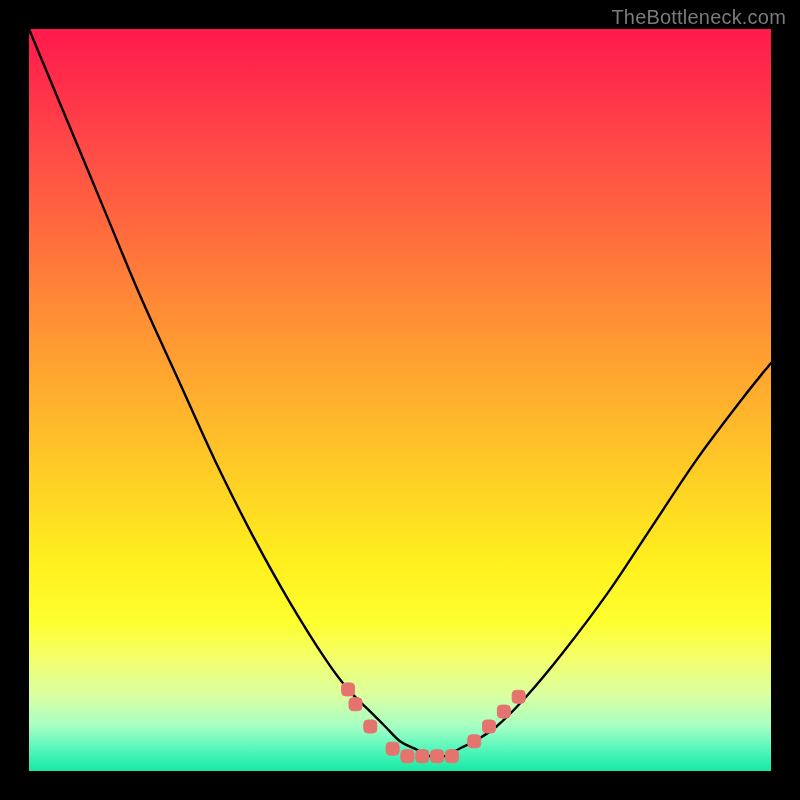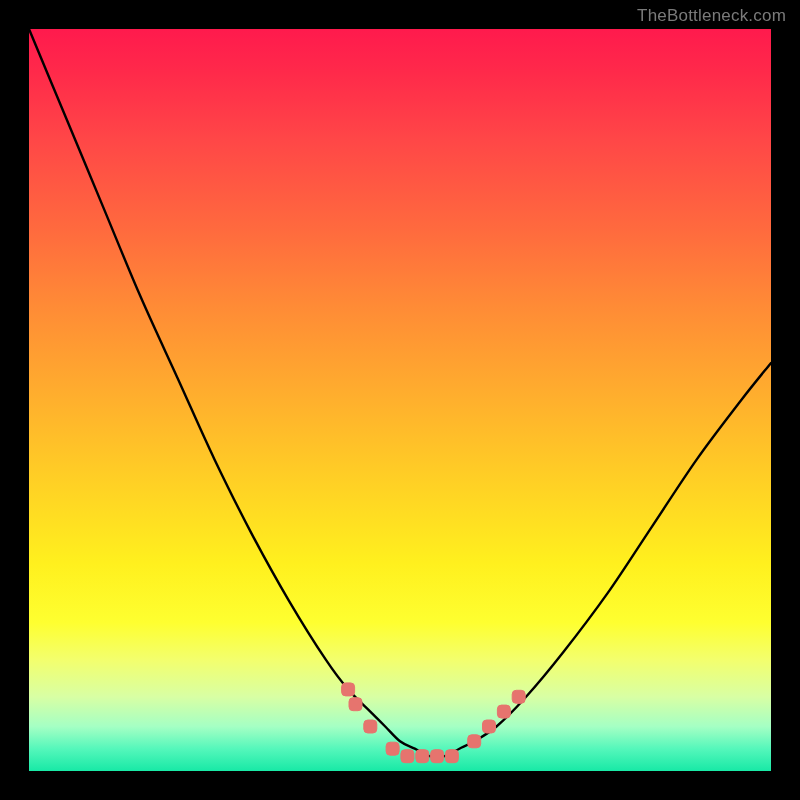--- a/index.html
+++ b/index.html
@@ -39,21 +39,21 @@
       #a5ffc4 94%,
       #55f7bb 97%,
       #18e9a6 100%
     );
   }
   .watermark {
     position: absolute;
     top: 6px;
     right: 14px;
     color: #7a7a7a;
-    font-size: 17px;
+    font-size: 20px;
     font-weight: 500;
     letter-spacing: 0.2px;
     user-select: none;
   }
   svg.curve {
     position: absolute;
     left: 0;
     top: 0;
     width: 742px;
     height: 742px;

